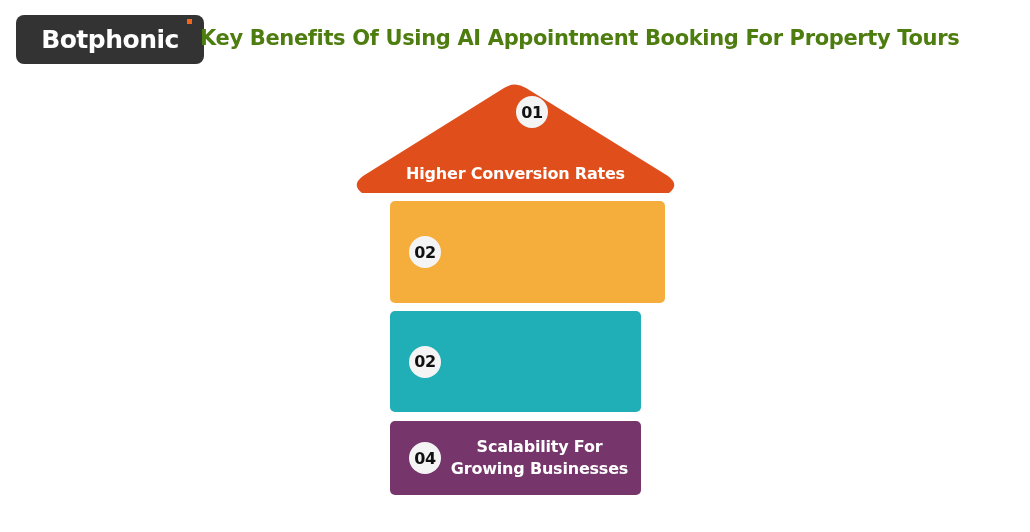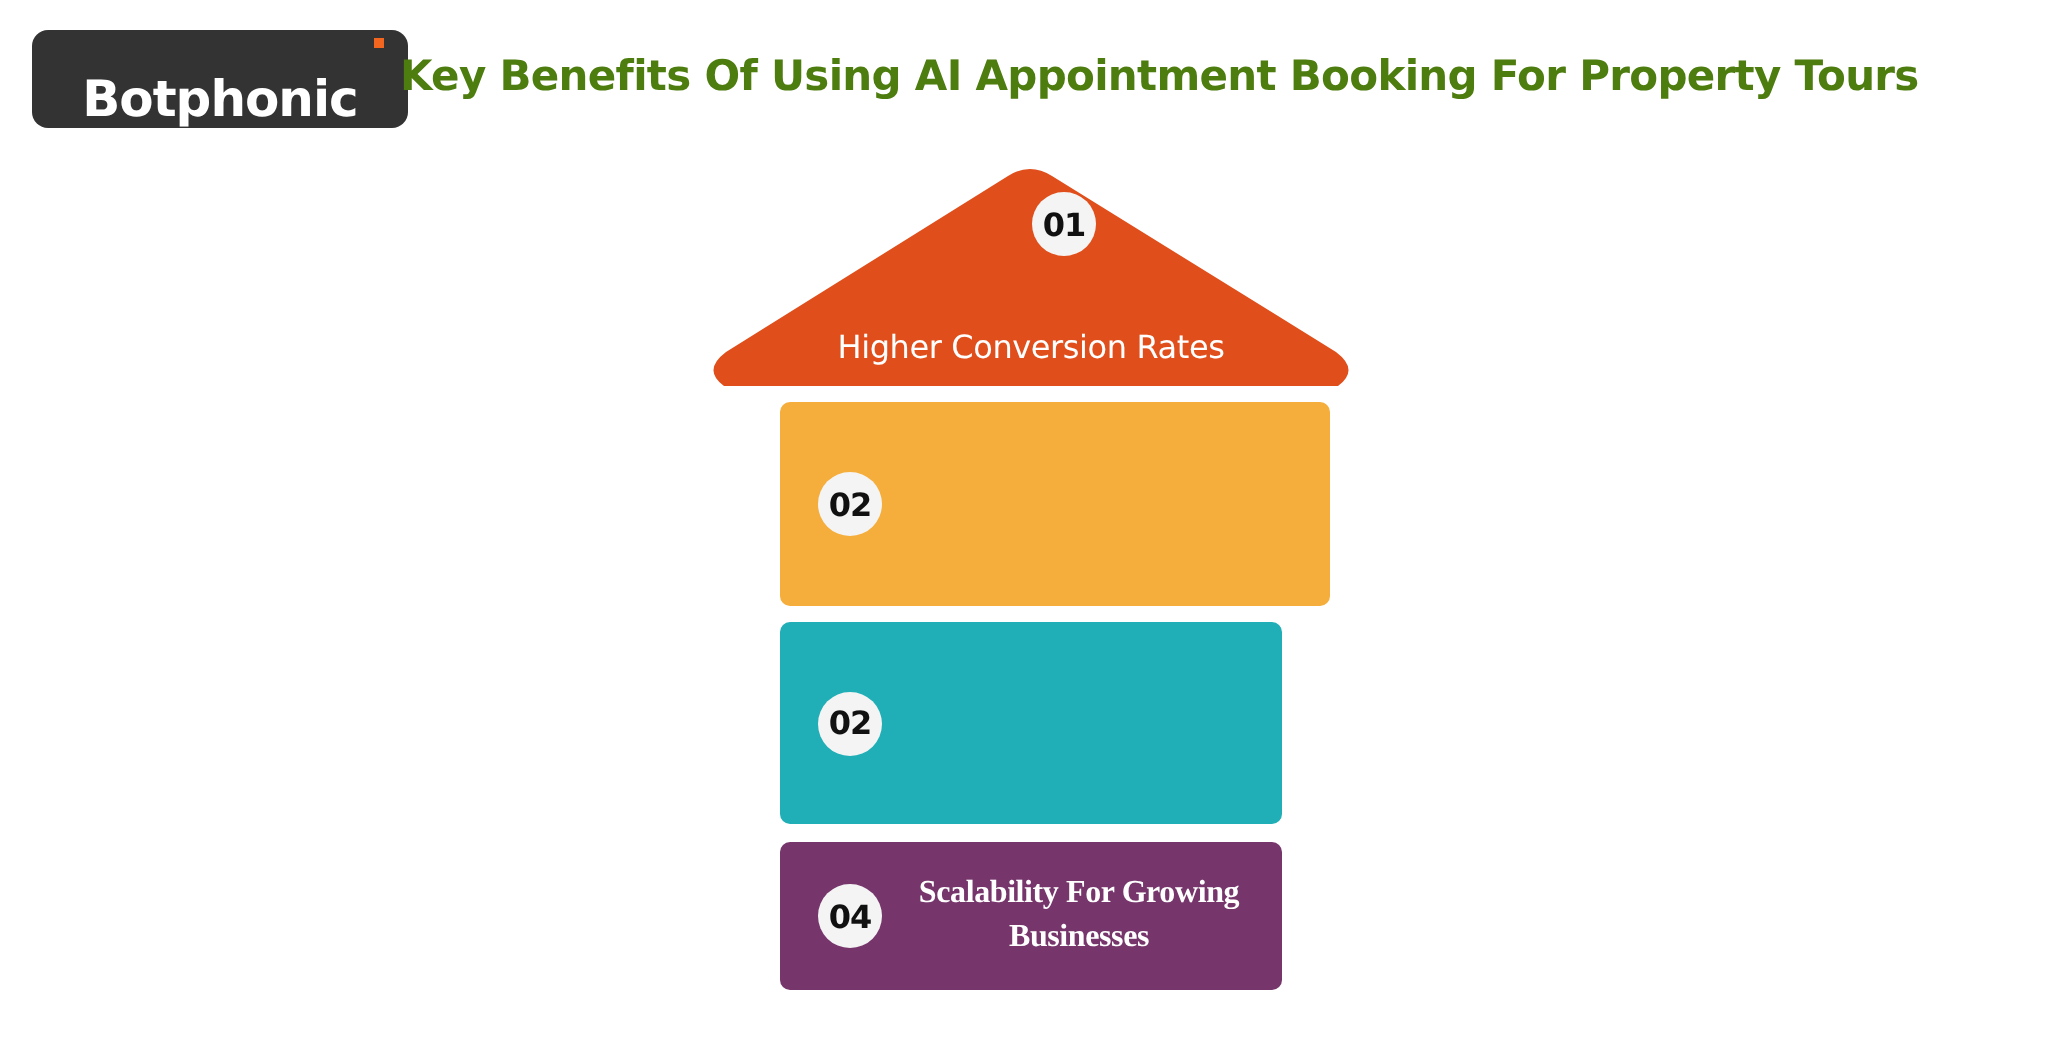--- a/index.html
+++ b/index.html
@@ -2,21 +2,21 @@
 <html><head>
 <meta charset="utf-8">
 <style>
   html, body { margin: 0; padding: 0; }
   body {
     width: 1030px; height: 532px; background: #ffffff; position: relative;
     overflow: hidden; font-family: "DejaVu Sans", sans-serif;
   }
   .logo {
     position: absolute; left: 16px; top: 15px; width: 188px; height: 49px;
-    background: #333333; border-radius: 8px; display: flex; align-items: flex-end;
+    background: #333333; border-radius: 8px; display: flex; align-items: center;
     justify-content: center;
   }
   .logo-text {
     color: #ffffff; font-family: "DejaVu Sans", sans-serif; font-weight: bold;
     font-size: 25px; letter-spacing: -0.5px; position: relative;
   }
   .logo-dot {
     position: absolute; width: 5px; height: 5px; background: #f2661f;
     right: 12px; top: 4px;
   }
@@ -29,35 +29,35 @@
   .roof svg { display: block; }
   .num {
     position: absolute; width: 32px; height: 32px; border-radius: 50%;
     background: #f4f4f4; color: #111111; font-weight: bold; font-size: 16px;
     display: flex; align-items: center; justify-content: center;
     font-family: "DejaVu Sans", sans-serif; letter-spacing: -0.5px;
   }
   .roof .num { left: 162px; top: 12px; }
   .roof-label {
     position: absolute; left: 0; width: 323px; top: 80px; text-align: center;
-    color: #ffffff; font-weight: normal; font-size: 16px; letter-spacing: -0.2px;
+    color: #ffffff; font-weight: bold; font-size: 16px; letter-spacing: -0.2px;
   }
   .box {
     position: absolute; left: 390px; width: 251px; border-radius: 5px;
   }
   .box .num { left: 19px; top: 50%; margin-top: -16px; }
   .box-label {
     position: absolute; left: 58px; right: 10px; top: 50%; transform: translateY(-50%);
     text-align: center; color: #ffffff; font-weight: bold; font-size: 16px;
     line-height: 23px; letter-spacing: -0.2px;
   }
   .b2 { top: 201px; height: 102px; background: #f5ad3b; padding-left: 24px; }
   .b3 { top: 311px; height: 101px; background: #20aeb7; }
   .b4 { top: 421px; height: 74px; background: #76356b; }
-  .b4 .box-label { line-height: 22px; font-family: Liberation Serif, serif; }
+  .b4 .box-label { line-height: 22px; }
 </style>
 </head>
 <body>
 
 <div class="logo">
   <span class="logo-text">Botphonic</span>
   <span class="logo-dot"></span>
 </div>
 
 <div class="title">Key Benefits Of Using AI Appointment Booking For Property Tours</div>

